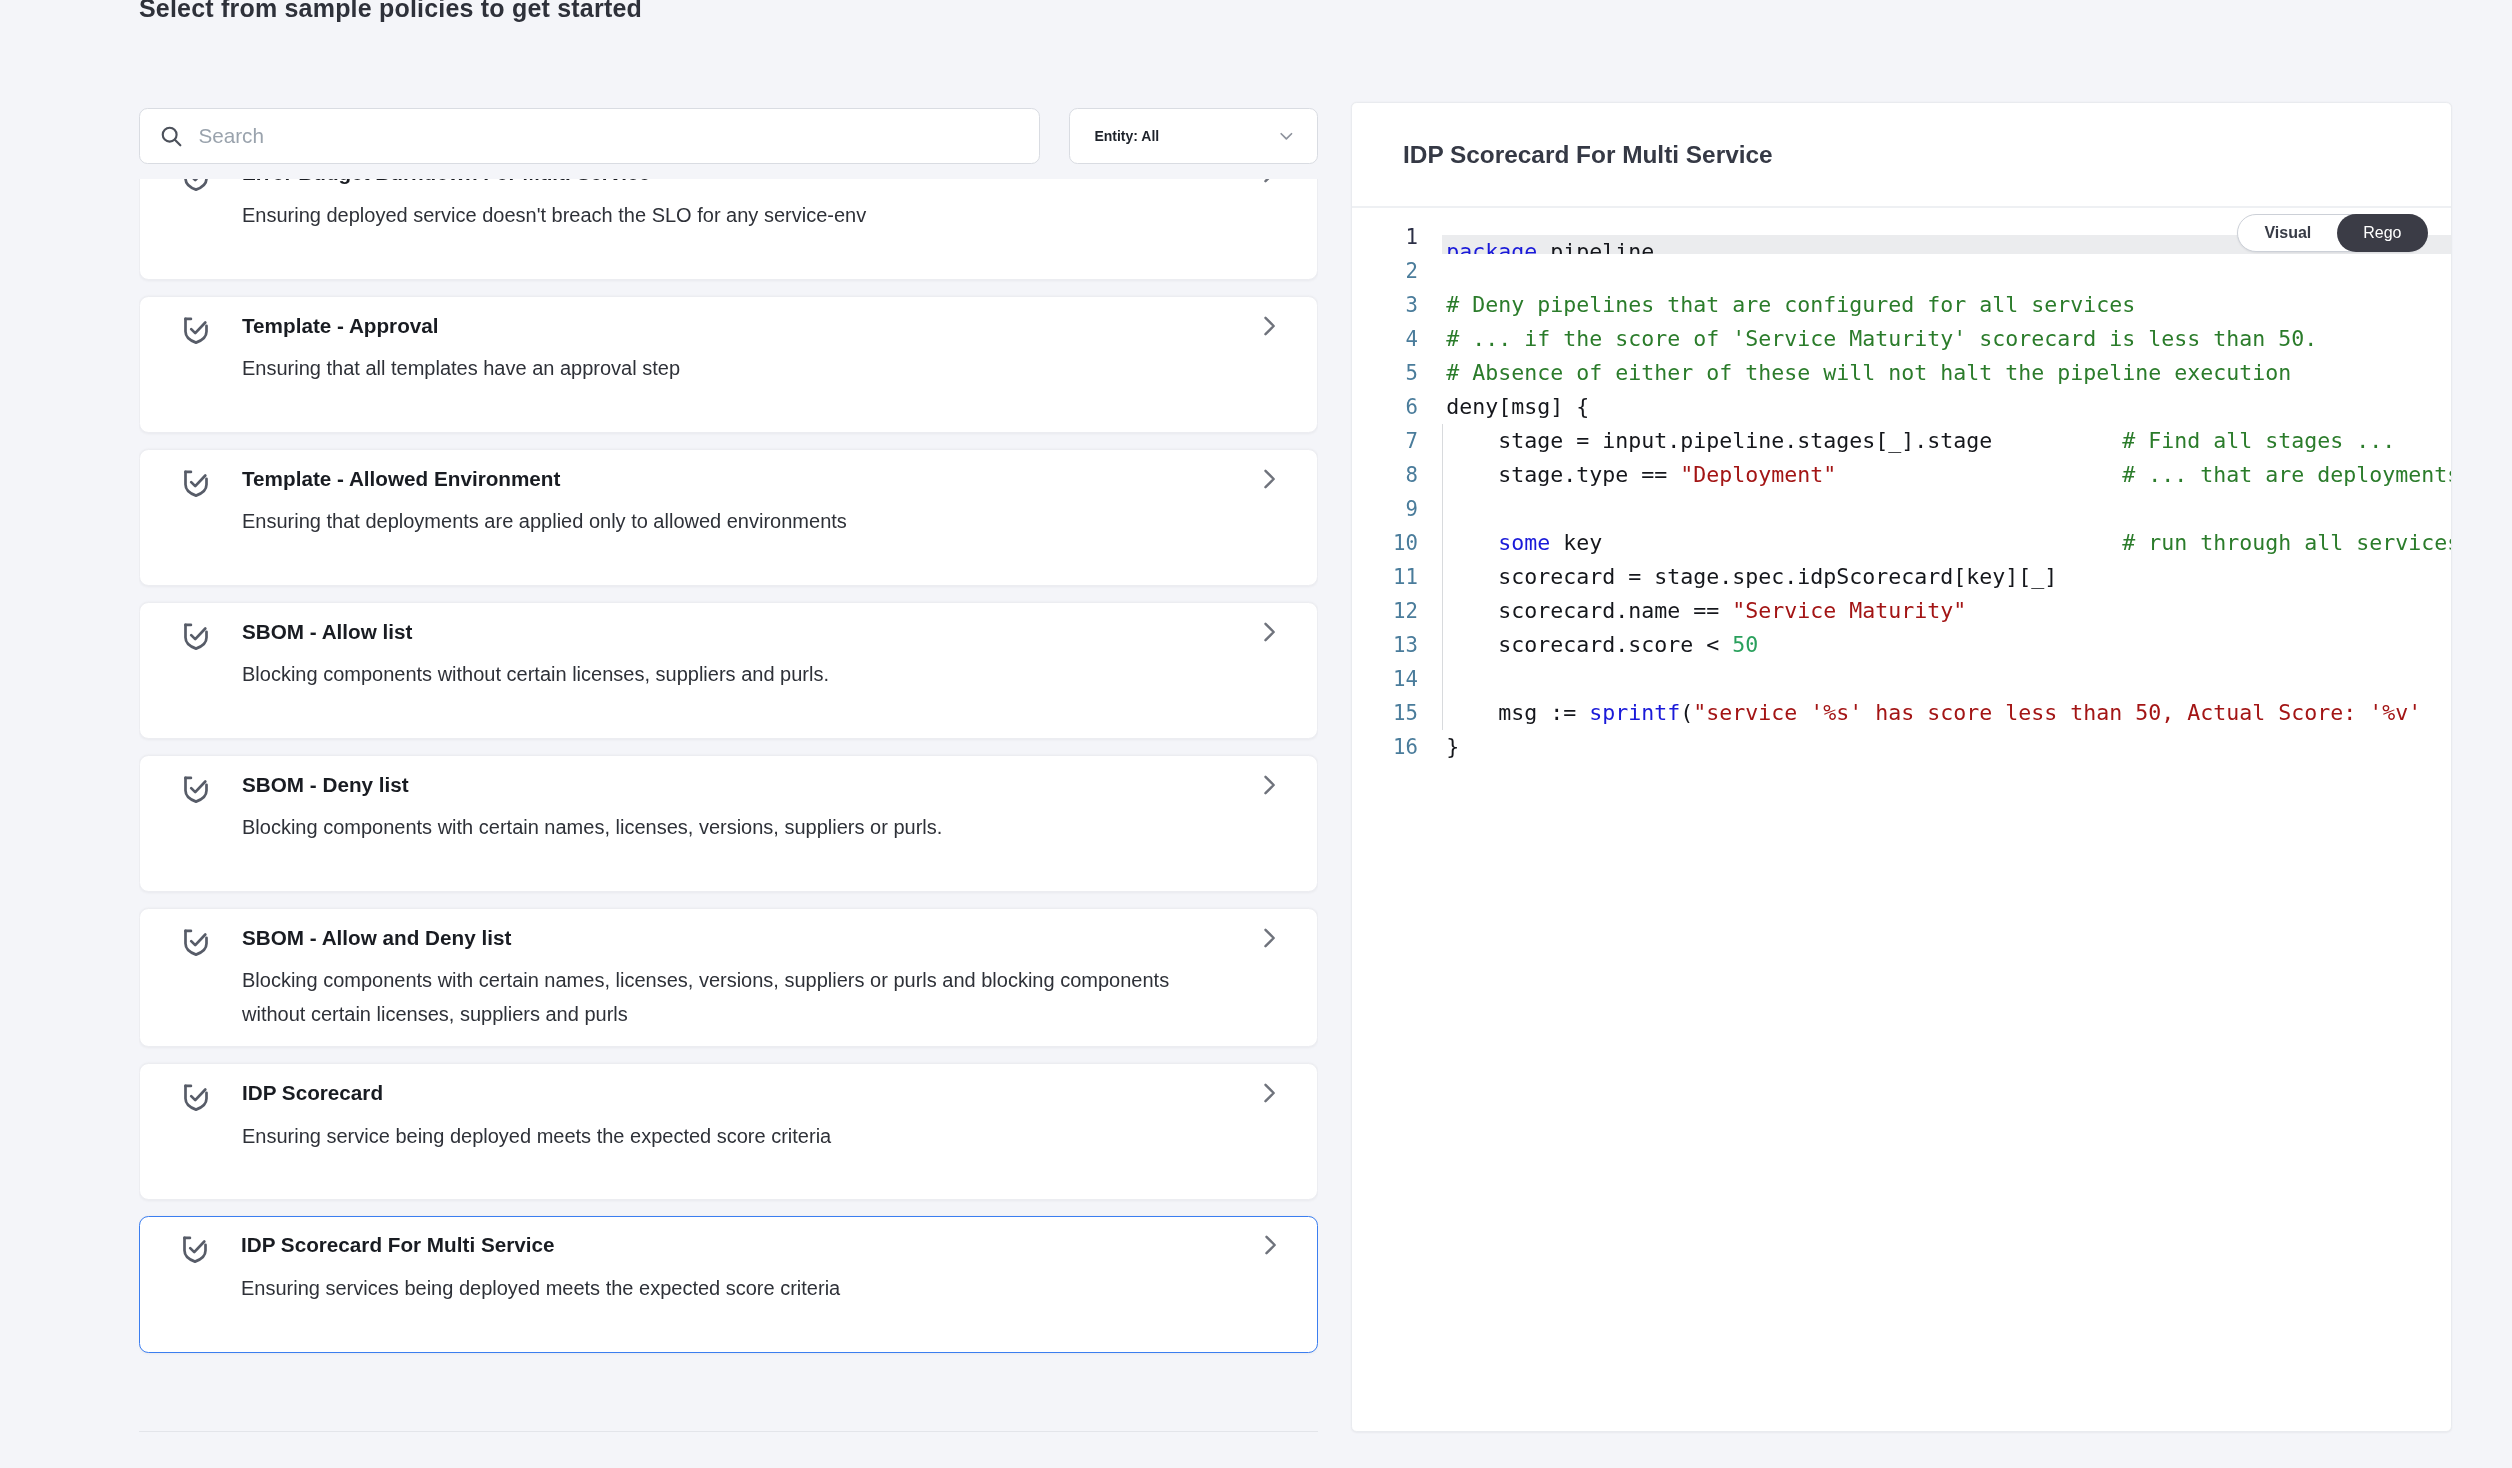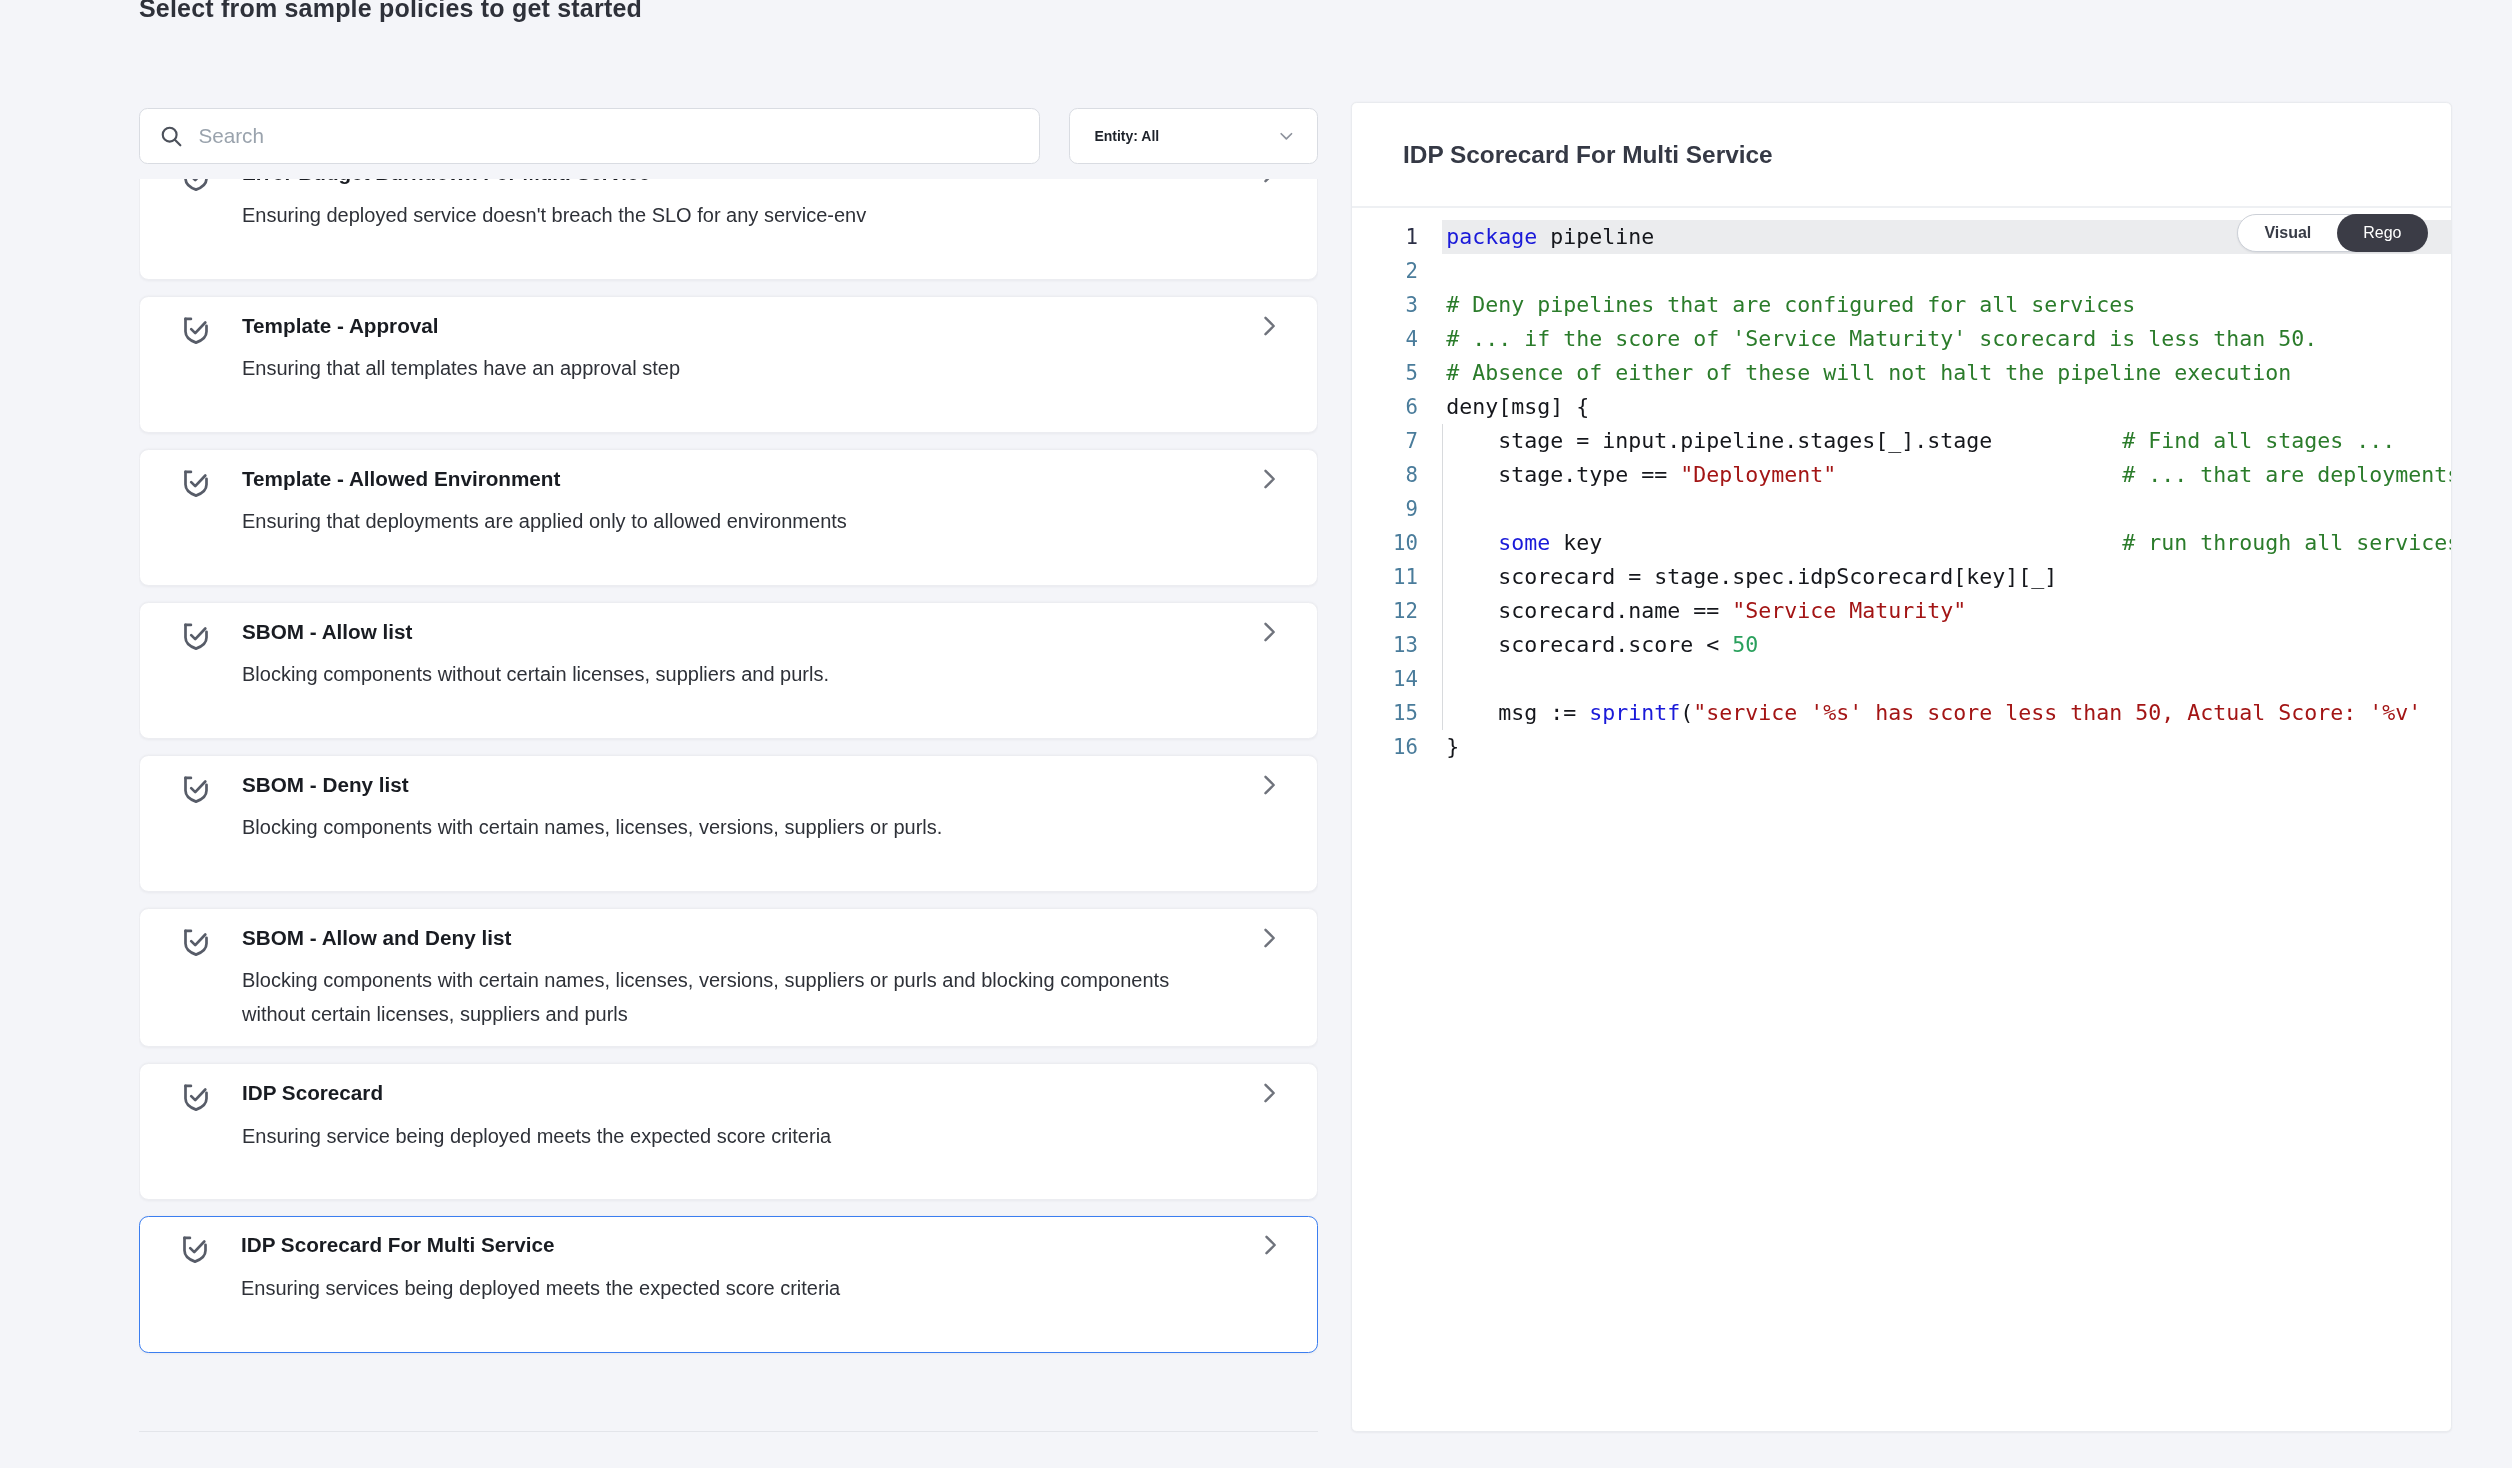--- a/index.html
+++ b/index.html
@@ -74,21 +74,21 @@
   .cm-line{display:flex;height:34px;}
   .cm-line .ln{
     flex:none;width:66px;text-align:right;color:var(--linenum);
     font-size:20.7px;user-select:none;
   }
   .cm-line .code{
     flex:1;margin-left:24.4px;padding-left:2.8px;white-space:pre;color:#15171c;
     border-left:0.9px solid transparent;overflow:hidden;
   }
   .cm-line .code.guide{border-left-color:#d8dadd;}
-  .cm-line.active .code{background:var(--activeline-bg);}
+  .cm-line.active .code{background:var(--activeline-bg);margin-top:15px;}
   .cm-line.active .ln{color:var(--linenum-active);}
   .tok-kw{color:var(--kw);}
   .tok-cm{color:var(--comment);}
   .tok-str{color:var(--string);}
   .tok-num{color:var(--number);}
   .tok-p{color:#15171c;}
   .view-toggle{
     position:absolute;top:5.6px;right:24.4px;height:38px;z-index:3;
     background:#fff;border:1.9px solid #ccd0d7;border-radius:19px;
     display:flex;align-items:center;font-family:"Liberation Sans", sans-serif;

